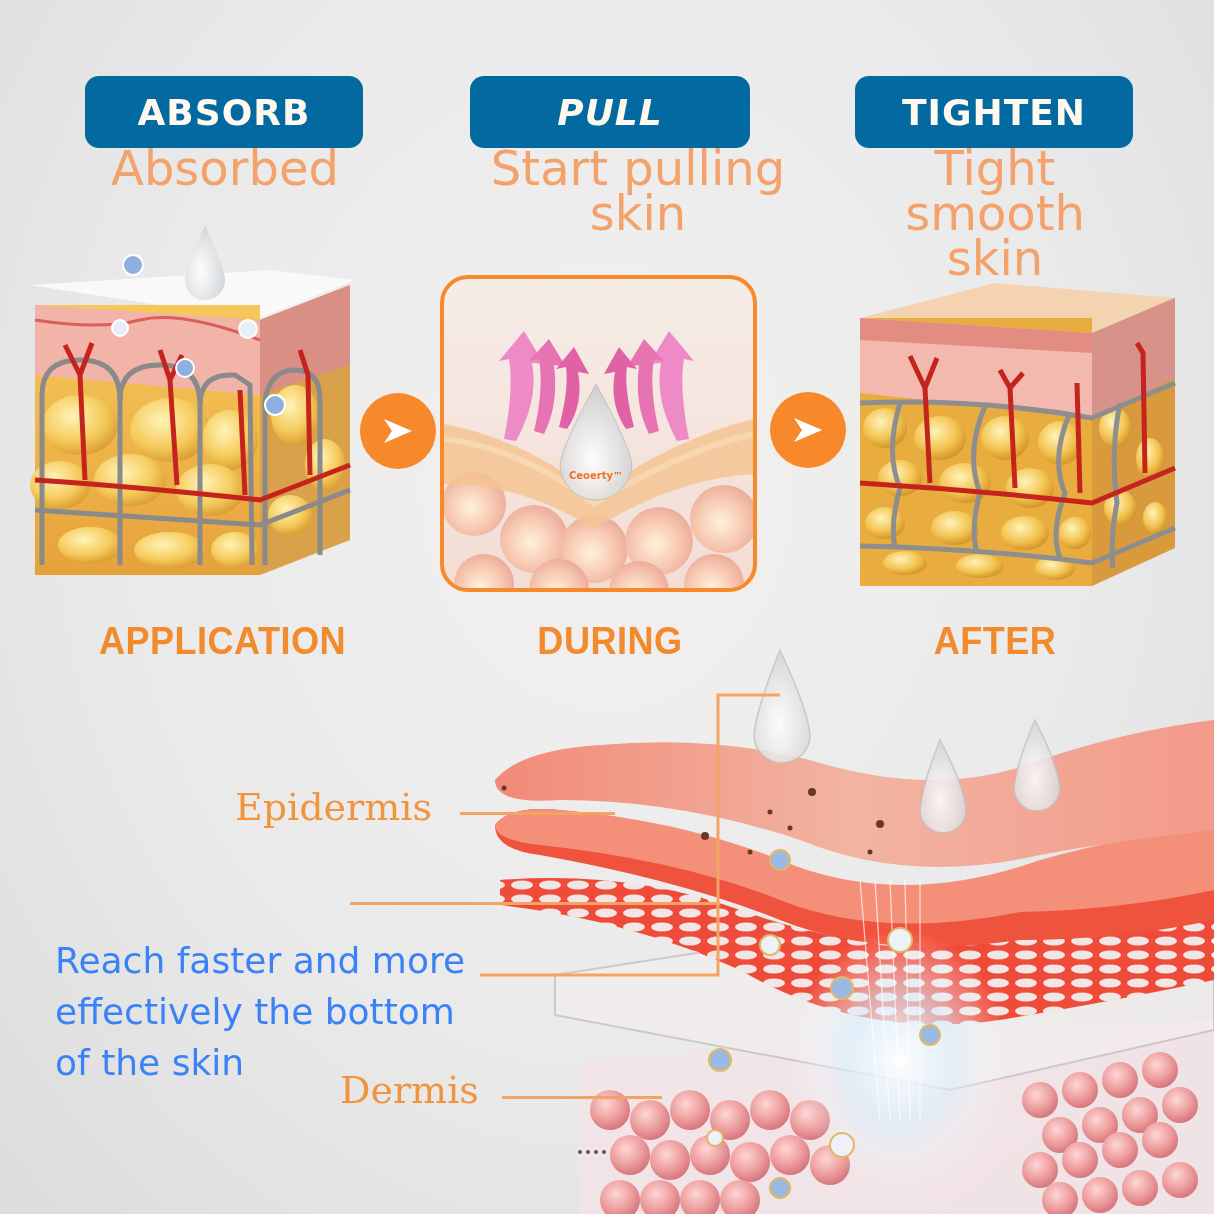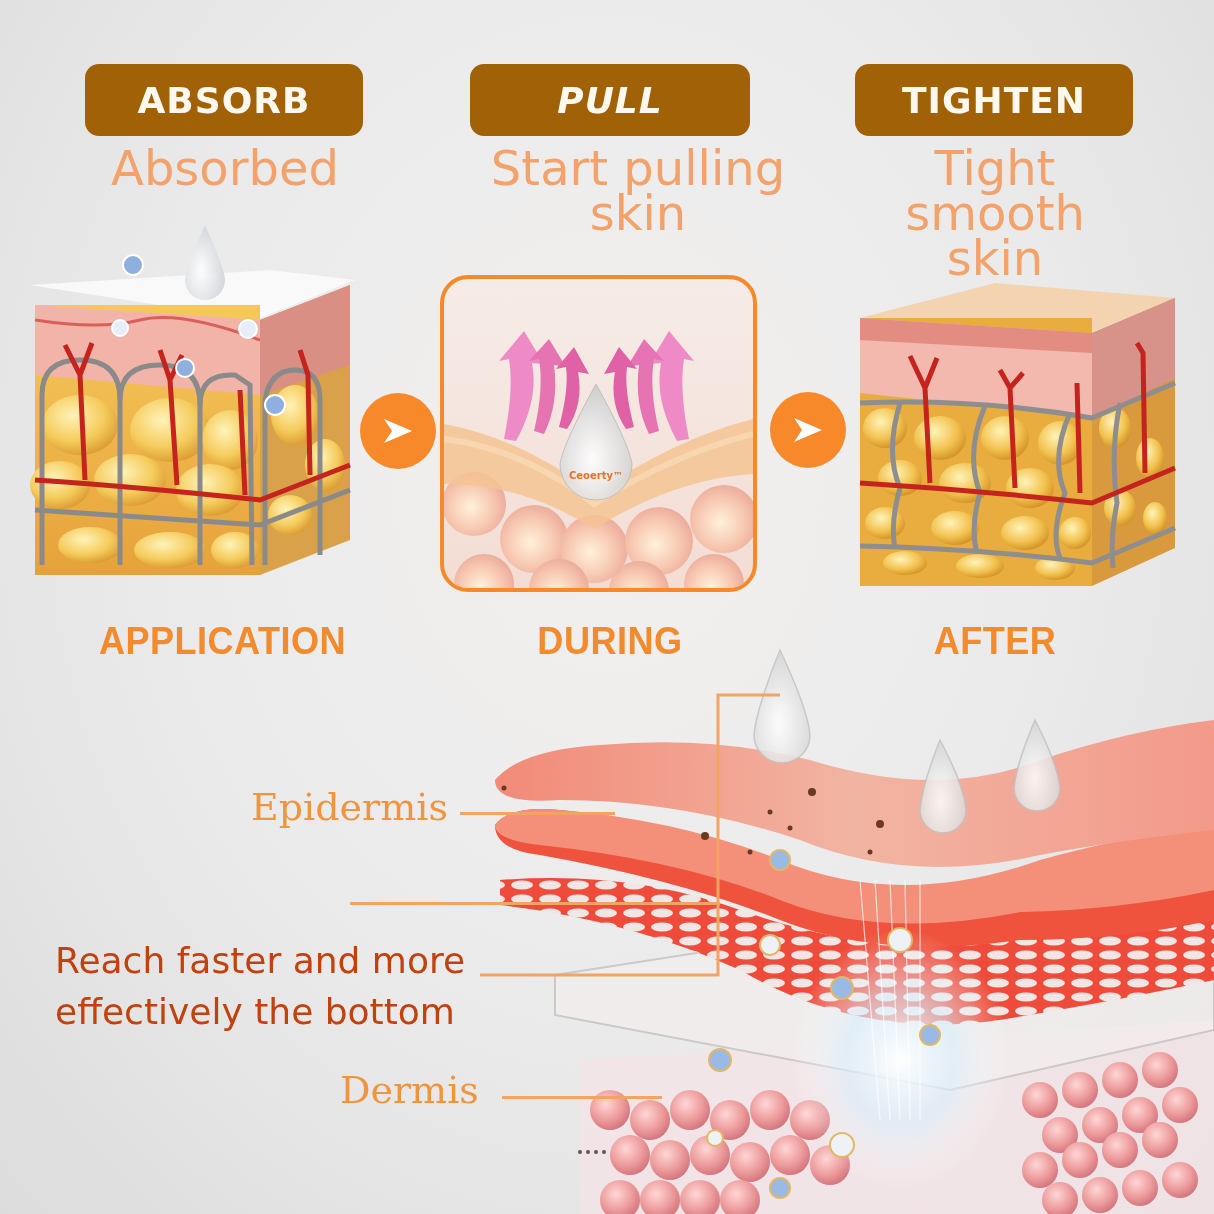--- a/index.html
+++ b/index.html
@@ -5,25 +5,25 @@
   * { box-sizing: border-box; margin: 0; padding: 0; }
   html, body { width: 1214px; height: 1214px; overflow: hidden; }
   body {
     background: radial-gradient(ellipse at 50% 40%, #f2f1f0 0%, #ebeaea 55%, #dcdcdc 100%);
     font-family: "DejaVu Sans", sans-serif;
     position: relative;
   }
   .abs { position: absolute; }
   .pill {
     position: absolute; height: 72px; border-radius: 14px;
-    background: #a16207; color: #fff8ee;
+    background: #0369a1; color: #fff8ee;
     font-family: "DejaVu Sans", sans-serif; font-weight: bold;
     font-size: 36px; letter-spacing: 1px;
     display: flex; align-items: center; justify-content: center;
-    top: 64px;
+    top: 76px;
   }
   .sub {
     position: absolute; top: 146px; text-align: center;
     color: #f2a26a; font-size: 48px; line-height: 45px;
     font-family: "DejaVu Sans", sans-serif;
   }
   .stage-label {
     position: absolute; top: 620px; color: #f28a2e;
     font-family: "Liberation Sans", sans-serif; font-weight: bold;
     font-size: 38px; text-align: center; letter-spacing: 0.5px;
@@ -32,21 +32,21 @@
   .arrow-btn {
     position: absolute; width: 76px; height: 76px; border-radius: 50%;
     background: #f7892a; display: flex; align-items: center; justify-content: center;
   }
   .layer-label {
     position: absolute; color: #f0953e;
     font-family: "DejaVu Serif", serif; font-size: 38px;
   }
   .leader { position: absolute; height: 3px; background: #f3a363; }
   .body-copy {
-    position: absolute; left: 55px; top: 935px; color: #c2410c;
+    position: absolute; left: 55px; top: 935px; color: #3b82f6;
     font-size: 36px; line-height: 51px; font-family: "DejaVu Sans", sans-serif;
   }
 </style>
 </head>
 <body>
 
 <div class="pill" style="left:85px;width:278px;">ABSORB</div>
 <div class="pill" style="left:470px;width:280px;font-style:italic;">PULL</div>
 <div class="pill" style="left:855px;width:278px;">TIGHTEN</div>
 
@@ -357,23 +357,24 @@
   <path d="M300,55 L238,55 L238,335 L0,335" stroke="#f3a363" stroke-width="3" fill="none"></path>
 
   <g fill="#555">
       <circle cx="100" cy="512" r="2"></circle>
       <circle cx="108" cy="512" r="2"></circle>
       <circle cx="116" cy="512" r="2"></circle>
       <circle cx="124" cy="512" r="2"></circle>
     </g>
 </svg>
 
-<div class="layer-label" style="left:235px;top:785px;margin-left:16px;">Epidermis</div>
+<div class="layer-label" style="left:235px;top:785px;">Epidermis</div>
 <div class="leader" style="left:460px;top:812px;width:155px;"></div>
 <div class="leader" style="left:350px;top:902px;width:370px;"></div>
 
 <div class="body-copy">
   <div>Reach faster and more</div>
   <div>effectively the bottom</div>
+  <div>of the skin</div>
 </div>
 
 <div class="layer-label" style="left:340px;top:1068px;">Dermis</div>
 <div class="leader" style="left:502px;top:1096px;width:160px;"></div>
 
 </body></html>

